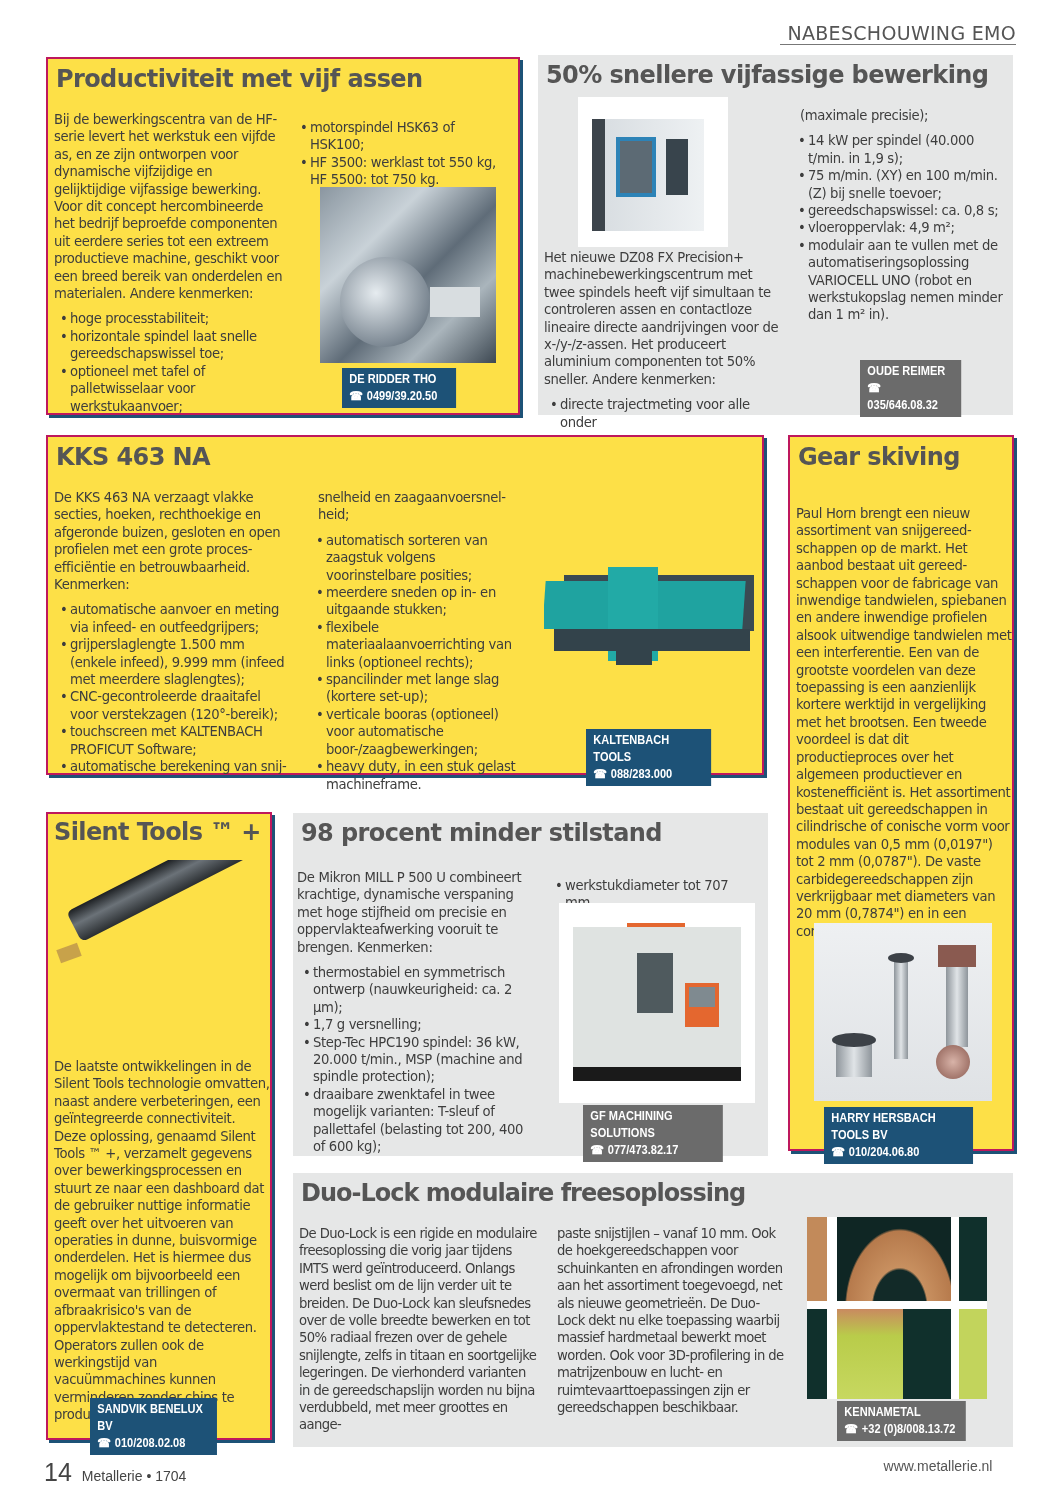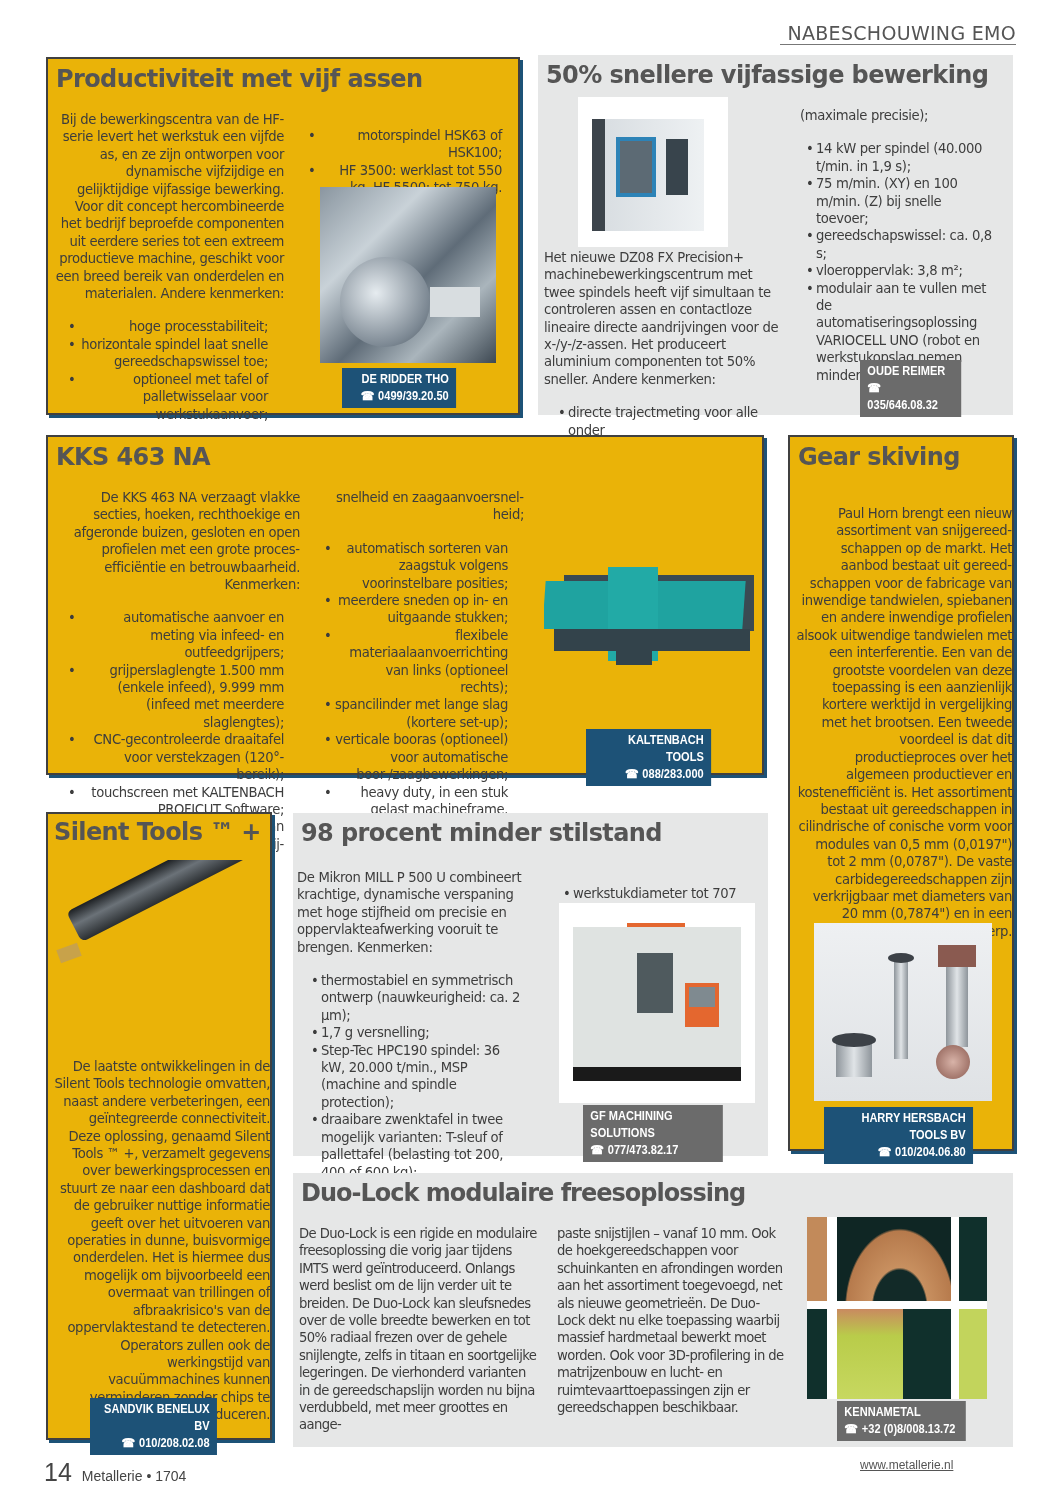--- a/index.html
+++ b/index.html
@@ -1,37 +1,37 @@
 <!DOCTYPE html>
 <html><head>
 <meta charset="utf-8">
 <style>
   html, body { margin: 0; padding: 0; }
   body { width: 1058px; height: 1496px; background: #ffffff; position: relative; overflow: hidden;
          font-family: "Liberation Sans", sans-serif; color: #3a3a3a; }
   .abs { position: absolute; }
   .section-label { left: 780px; top: 22px; width: 236px; text-align: right; font-size: 19px; letter-spacing: 0.3px;
                    color: #555; border-bottom: 1px solid #777; line-height: 22px; font-family: "DejaVu Sans", sans-serif; }
-  .box-blue { border: 2px solid #404040; box-shadow: 3px 3px 0 #1d5277; background: #eab308; box-sizing: border-box; text-align: right; }
+  .box-blue { border: 2px solid #be185d; box-shadow: 3px 3px 0 #1d5277; background: #fde047; box-sizing: border-box; }
   .box-gray { background: #e6e7e7; box-sizing: border-box; }
   .title { font-family: "DejaVu Sans", sans-serif; font-weight: bold; font-size: 24px; color: #555; letter-spacing: -0.6px; white-space: nowrap; }
   .body { font-family: "DejaVu Sans", sans-serif; font-size: 13.2px; line-height: 17.4px; color: #3d3d3d; letter-spacing: -0.35px; }
   .body p { margin: 0; }
-  .body ul { margin: 16px; padding: 0; list-style: none; }
+  .body ul { margin: 8px; padding: 0; list-style: none; }
   .body li { position: relative; padding-left: 8px; }
   .body li::before { content: "•"; position: absolute; left: -2px; top: 0; }
   .contact { color: #fff; font-family: "Liberation Sans", sans-serif; font-weight: bold; font-size: 12px; line-height: 17px;
              padding: 3px 8px; box-sizing: border-box; letter-spacing: 0; transform: scaleX(0.92); transform-origin: left top; }
   .contact.blue { background: #1d5277; }
   .contact.gray { background: #6b6b6b; }
   .phone-icon { display: inline-block; margin-right: 4px; }
   .img { overflow: hidden; }
   .footer-left { left: 44px; top: 1458px; font-size: 14px; color: #444; }
   .footer-left .pg { font-size: 25px; margin-right: 10px; }
-  .footer-right { left: 860px; top: 1458px; width: 156px; text-align: left; font-size: 12px; color: #555; text-decoration: underline; }
+  .footer-right { left: 860px; top: 1458px; width: 156px; text-align: center; font-size: 14px; color: #555; }
 </style>
 </head>
 <body>
 
 <div class="abs section-label">NABESCHOUWING EMO</div>
 
 <div class="abs box-blue" style="left:46px; top:57px; width:474px; height:358px;">
   <div class="abs title" style="left:8px; top:6px;">Productiviteit met vijf assen</div>
   <div class="abs body" style="left:6px; top:52px; width:230px;">
     <p>Bij de bewerkingscentra van de HF-serie levert het werkstuk een vijfde as, en ze zijn ontworpen voor dynamische vijfzijdige en gelijktijdige vijfassige bewerking. Voor dit concept hercombineerde het bedrijf beproefde compo­nenten uit eerdere series tot een extreem productieve machine, geschikt voor een breed bereik van onderdelen en materialen. Andere kenmerken:</p>
@@ -70,21 +70,21 @@
     <ul>
       <li>directe trajectmeting voor alle onder</li>
     </ul>
   </div>
   <div class="abs body" style="left:254px; top:52px; width:220px;">
     <p style="padding-left:8px;">(maximale precisie);</p>
     <ul>
       <li>14 kW per spindel (40.000 t/min. in 1,9 s);</li>
       <li>75 m/min. (XY) en 100 m/min. (Z) bij snelle toevoer;</li>
       <li>gereedschapswissel: ca. 0,8 s;</li>
-      <li>vloeroppervlak: 3,8 m²;</li>
+      <li>vloeroppervlak: 4,9 m²;</li>
       <li>modulair aan te vullen met de automatiseringsoplossing VARIO­CELL UNO (robot en werkstukop­slag nemen minder dan 1 m² in).</li>
     </ul>
   </div>
   <div class="abs contact gray" style="left:322px; top:305px; width:110px;">
     <div>OUDE REIMER</div>
     <div><span class="phone-icon">☎</span><span>035/646.08.32</span></div>
   </div>
 </div>
 
 <div class="abs box-blue" style="left:46px; top:435px; width:718px; height:340px;">

